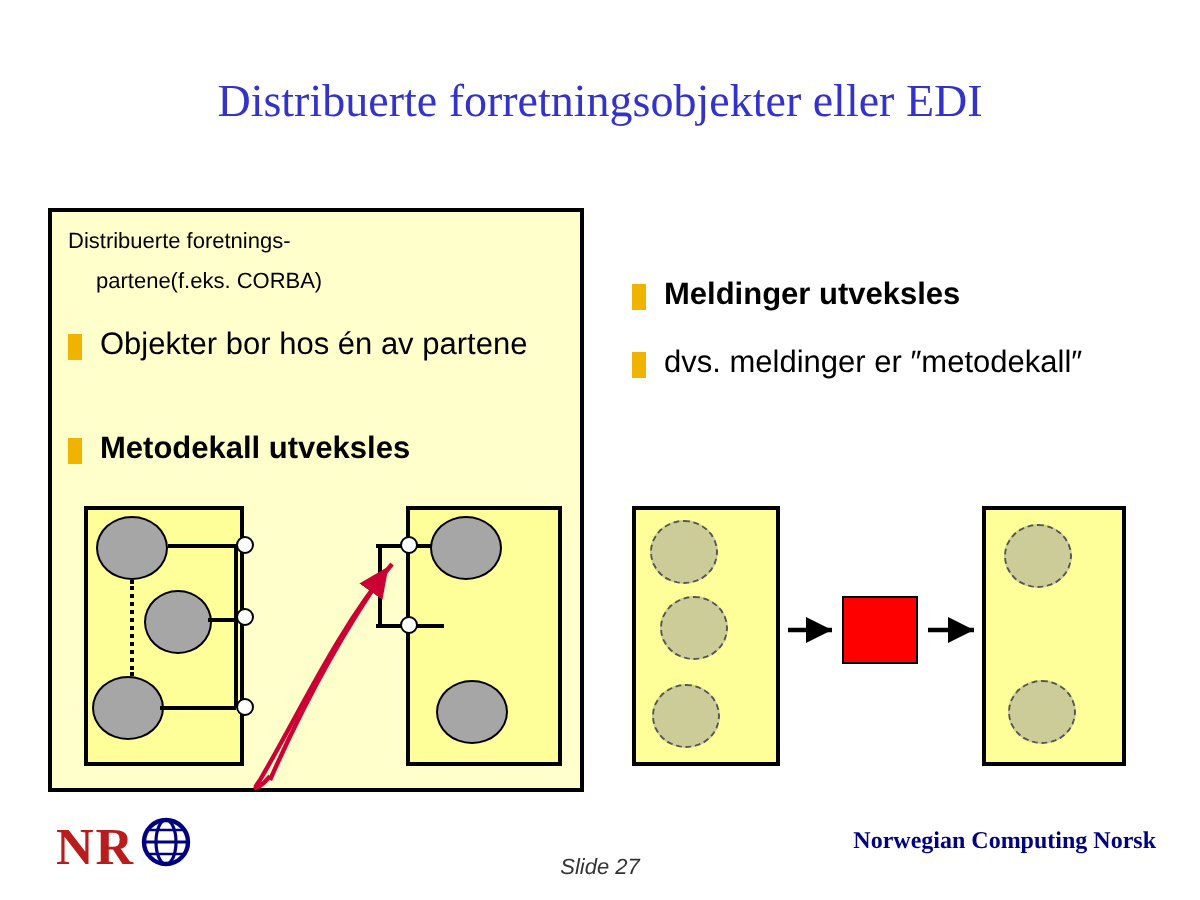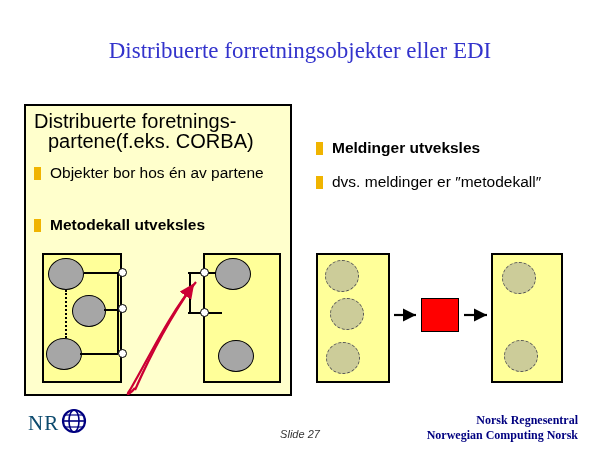--- a/index.html
+++ b/index.html
@@ -49,21 +49,21 @@
     left: 302px;
     top: 104px;
     width: 274px;
     height: 292px;
   }
   .panel-head {
     position: absolute;
     left: 8px;
     top: 5px;
     right: 6px;
-    font-size: 20px;
+    font-size: 11px;
     line-height: 20px;
     color: #000000;
   }
   #panel-left .panel-head { text-indent: 0; }
   .head-line2 {
     display: block;
     padding-left: 14px;
   }
   
   .bullet-row {
@@ -152,23 +152,23 @@
   
   .logo {
     position: absolute;
     left: 28px;
     top: 408px;
     display: flex;
     align-items: center;
   }
   .logo-text {
     font-family: "Liberation Serif", serif;
-    font-weight: normal;
-    font-size: 21px;
-    color: #0c4a6e;
+    font-weight: bold;
+    font-size: 26px;
+    color: #b91c1c;
     letter-spacing: 1px;
   }
   .logo-mark {
     margin-left: 2px;
   }
   .slide-num {
     position: absolute;
     left: 0;
     top: 428px;
     width: 600px;
@@ -283,17 +283,16 @@
         <line x1="2" y1="13" x2="24" y2="13" stroke="#000080" stroke-width="1.6"></line>
         <line x1="4" y1="7" x2="22" y2="7" stroke="#000080" stroke-width="1.2"></line>
         <line x1="4" y1="19" x2="22" y2="19" stroke="#000080" stroke-width="1.2"></line>
       </svg>
     </span>
   </div>
 
   <div class="slide-num">Slide 27</div>
 
   <div class="footer-right">
-    <div>Norsk Regnesentral</div>
     <div>Norwegian Computing Norsk</div>
   </div>
 
 </div>
 
 </body></html>

